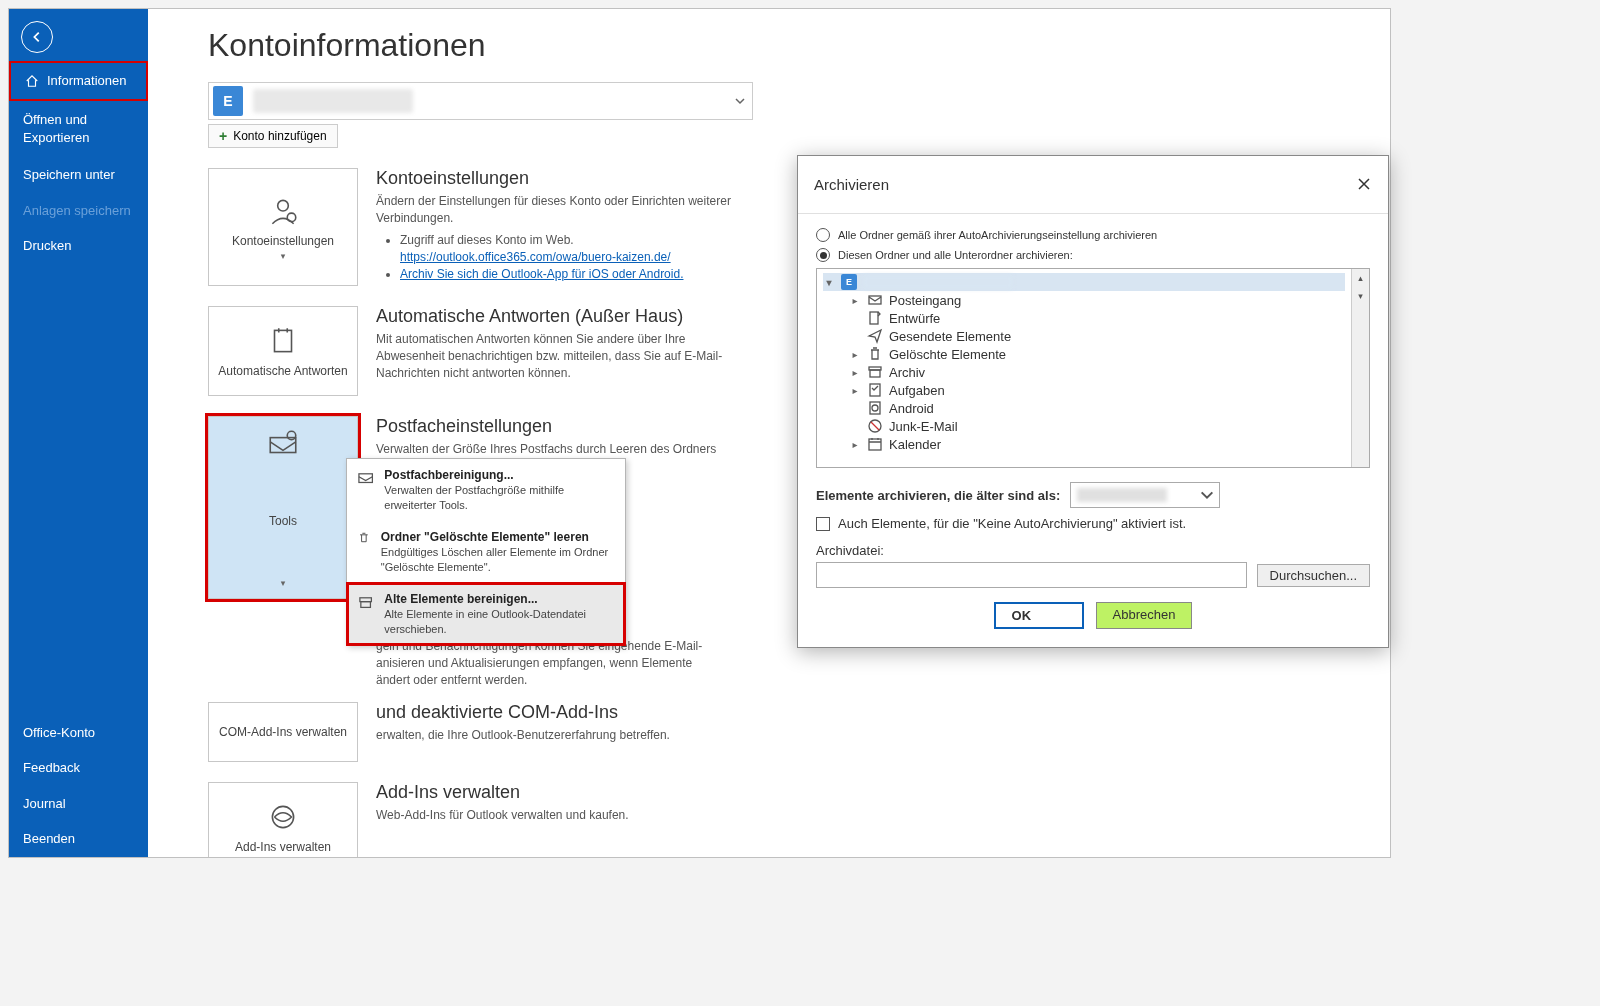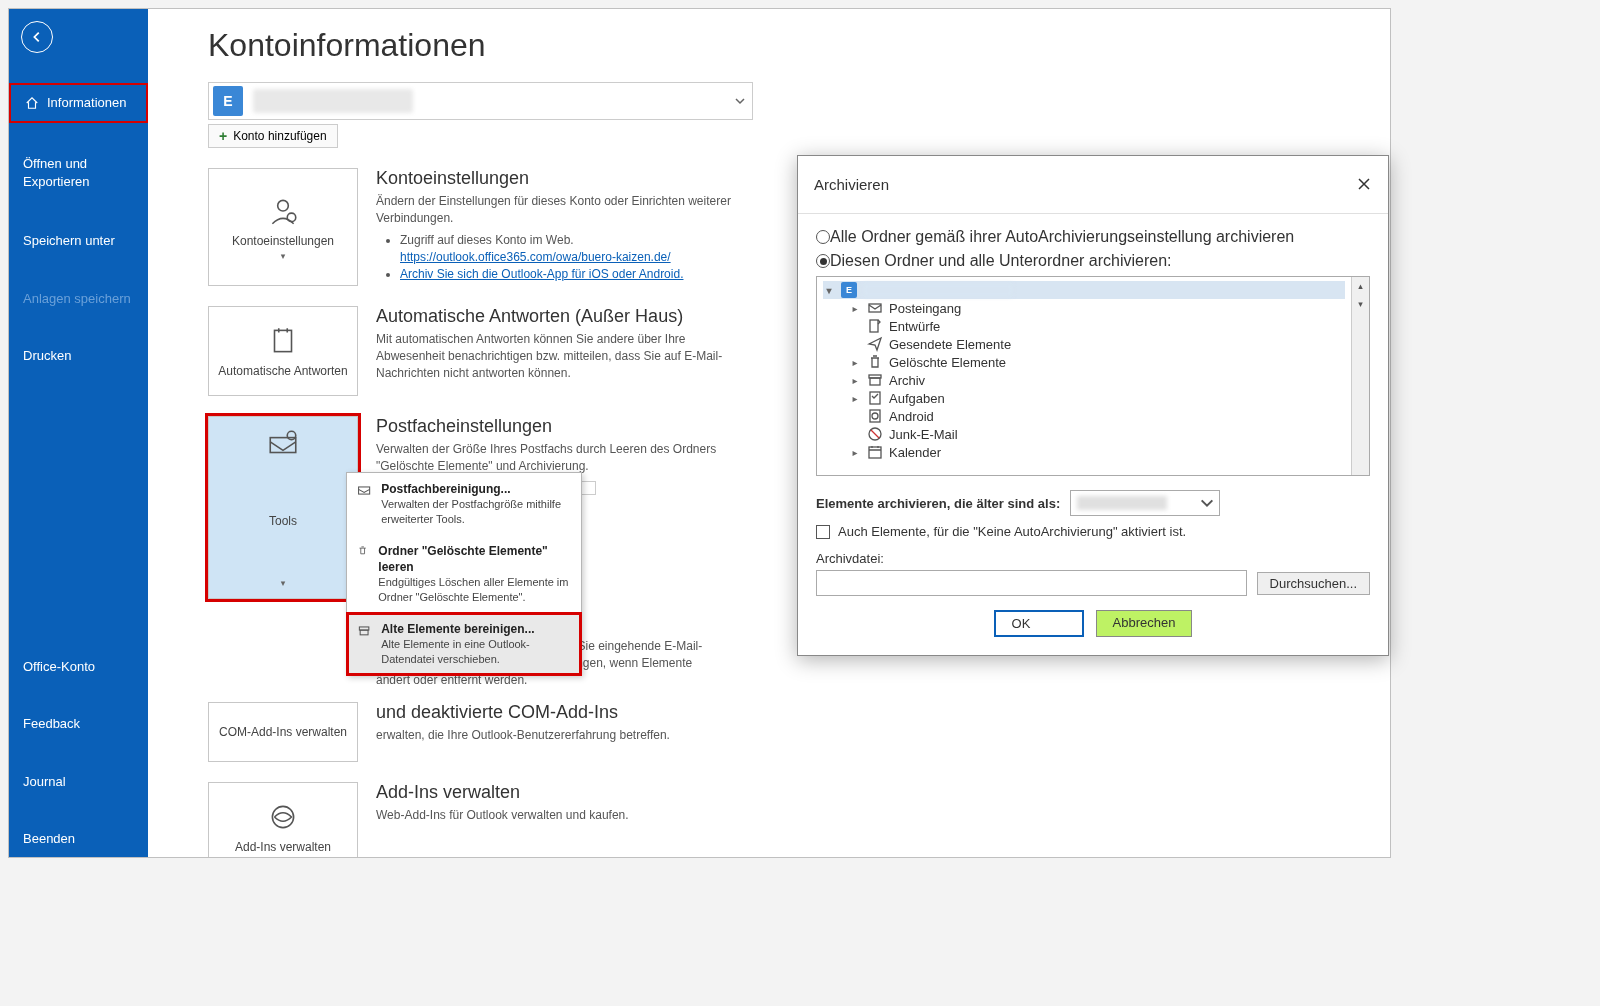--- a/index.html
+++ b/index.html
@@ -1,20 +1,20 @@
 <!DOCTYPE html>
 <html><head>
 <meta charset="utf-8">
 <style>
 * { margin: 0; padding: 0; box-sizing: border-box; font-family: "Segoe UI", Arial, sans-serif; }
 body { background: #f3f3f3; width: 1600px; height: 1006px; position: relative; overflow: hidden; }
 
 .app-frame { position: absolute; left: 8px; top: 8px; width: 1383px; height: 850px; background: #fff; border: 1px solid #c0c0c0; display: flex; }
 
-.sidebar { width: 139px; background: #0a60b8; color: #fff; display: flex; flex-direction: column; font-size: 13px; gap: 22px; }
+.sidebar { width: 139px; background: #0a60b8; color: #fff; display: flex; flex-direction: column; font-size: 13px; }
 .back-btn { width: 32px; height: 32px; border: 1.5px solid #fff; border-radius: 50%; margin: 12px 0 8px 12px; display: flex; align-items: center; justify-content: center; cursor: pointer; }
 .back-btn svg { width: 14px; height: 14px; stroke: #fff; fill: none; stroke-width: 2; }
 .nav-item { padding: 10px 14px; cursor: pointer; display: flex; align-items: center; gap: 8px; line-height: 1.2; }
 .nav-item.active { background: #0a60b8; border: 2px solid #d60000; }
 .nav-item.disabled { color: #6aa0d9; }
 .nav-item.multiline { line-height: 1.4; }
 .nav-spacer { flex: 1; }
 
 .main { flex: 1; background: #fff; padding: 18px 28px; overflow: hidden; position: relative; margin-left: 32px; }
 .page-title { font-size: 32px; font-weight: 300; color: #333; margin-bottom: 18px; }
@@ -43,34 +43,34 @@
 .section-body ul li { margin-bottom: 3px;}
 .section-body a { color: #0a60b8; text-decoration: underline;}
 .avatar-col { width: 80px; text-align: center; font-size: 12px;}
 .avatar-col .pic { width:70px; height:100px; background:#d0d0d0; filter: blur(4px); margin-bottom:4px;}
 .avatar-col a { color:#0a60b8; text-decoration:underline;}
 
 .progress { width:220px; height:14px; border:1px solid #ccc; margin-top:6px; background:#fff;}
 .progress .fill { width:4%; height:100%; background:#2ca5b8;}
 .usage-txt { font-size:11px; color:#555; margin-top:2px;}
 
-.popup-menu { position:absolute; left:166px; top:463px; width:236px; background:#fff; border:1px solid #b5b5b5; box-shadow:2px 2px 6px rgba(0,0,0,.2); z-index:5;}
+.popup-menu { position:absolute; left:166px; top:449px; width:280px; background:#fff; border:1px solid #b5b5b5; box-shadow:2px 2px 6px rgba(0,0,0,.2); z-index:5;}
 .popup-item { padding:8px 10px; font-size:11px; color:#444; display:flex; gap:10px; cursor:pointer; line-height:1.35;}
 .popup-item .pi-ico { width:20px; display:flex; align-items:flex-start; justify-content:center; padding-top:2px;}
 .popup-item .pi-ico svg { stroke:#555; fill:none; stroke-width:1.3;}
 .popup-item strong { font-size:12px; font-weight:600; color:#222; display:block;}
 .popup-item.highlight-red { outline:3px solid #d60000; outline-offset:-2px; background:#e9e9e9;}
 .popup-item.sel { background:#e9e9e9;}
 
 .dialog { position:absolute; left:797px; top:155px; width:592px; background:#fff; border:1px solid #888; box-shadow:0 4px 20px rgba(0,0,0,.3); z-index:20;}
 .dialog .titlebar { height:58px; border-bottom:1px solid #e0e0e0; display:flex; align-items:center; padding:0 16px; font-size:15px; color:#333; position:relative;}
 .dialog .close { position:absolute; right:10px; top:14px; width:28px; height:28px; display:flex;align-items:center;justify-content:center; cursor:pointer;}
 .dialog .close svg { stroke:#333; stroke-width:1.5;}
 .dialog .body { padding: 14px 18px 18px 18px; font-size:13px; color:#333;}
-.radio-row { display:flex; align-items:center; margin-bottom:6px; font-size:16px;}
+.radio-row { display:flex; align-items:center; gap:8px; margin-bottom:6px; font-size:11px;}
 .radio { width:14px; height:14px; border:1px solid #555; border-radius:50%; display:inline-flex; align-items:center; justify-content:center;}
 .radio.sel::after { content:""; width:7px; height:7px; background:#333; border-radius:50%;}
 
 .tree-box { border:1px solid #aaa; height:200px; margin:6px 0 14px 0; overflow:hidden; display:flex;}
 .tree-scroll { flex:1; padding:4px 6px; font-size:13px;}
 .tree-scrollbar { width:18px; background:#f0f0f0; border-left:1px solid #ccc; position:relative;}
 .tree-scrollbar .arrow-up, .tree-scrollbar .arrow-down { height:18px; display:flex;align-items:center;justify-content:center; font-size:9px; color:#555;}
 .tree-item { display:flex; align-items:center; gap:6px; padding:1px 0;}
 .tree-item .indent { width:20px; display:inline-block;}
 .tree-item .expander { width:12px; text-align:center; color:#666; font-size:10px; cursor:pointer;}
@@ -91,21 +91,21 @@
 .checkbox { width:14px; height:14px; border:1px solid #555; background:#fff;}
 
 .file-row { margin-bottom:14px;}
 .file-row label { font-size:13px; display:block; margin-bottom:4px;}
 .file-row .row { display:flex; gap:10px; align-items:center;}
 .file-input { flex:1; border:1px solid #aaa; height:26px; background:#fff;}
 .browse-btn { border:1px solid #aaa; background:#efefef; padding:3px 12px; font-size:13px; cursor:pointer;}
 
 .dlg-buttons { display:flex; justify-content:center; gap:12px;}
 .dlg-btn { min-width:90px; padding:4px 16px; font-size:13px; border:1px solid #888; background:#bef264; cursor:pointer;}
-.dlg-btn.primary { border:2px solid #0a60b8; background:#fff;}
+.dlg-btn.primary { border:2px solid #0a60b8; background:#fff;font-weight:bold;}
 </style>
 </head>
 <body>
 
 <div class="app-frame">
 
   <div class="sidebar">
     <div class="back-btn">
       <svg viewBox="0 0 16 16">
           <path d="M10 3 L5 8 L10 13"></path>

